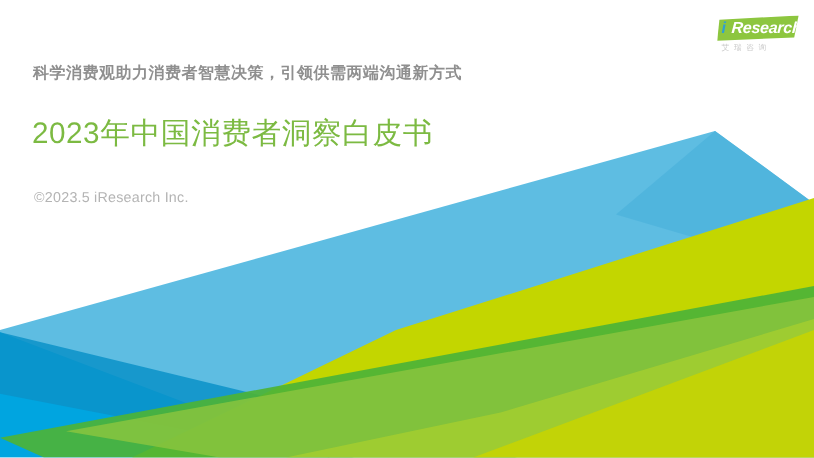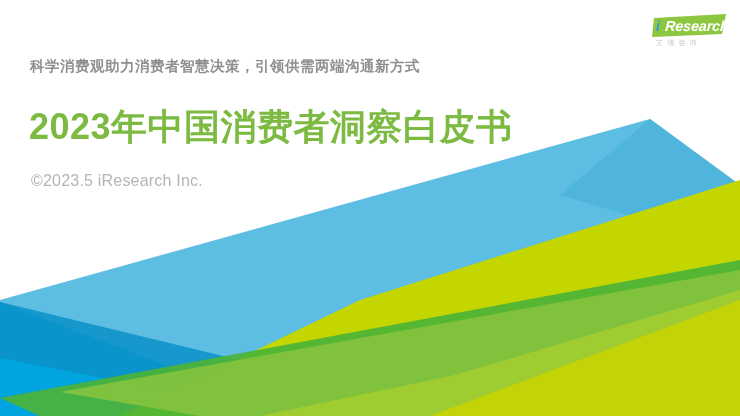--- a/index.html
+++ b/index.html
@@ -33,31 +33,31 @@
     left:30px;top:57px;
     font-size:14.5px;
     letter-spacing:.5px;
     color:#8f8f8f;
     white-space:nowrap;
     font-weight:700;
   }
   #main-title{
     position:absolute;
     left:29px;top:83px;
-    font-size:36px;
+    font-size:27px;
     line-height:40px;
-    font-weight:bold;
+    font-weight:normal;
     color:#7cba42;
     letter-spacing:.5px;
     white-space:nowrap;
   }
   #copyright{
     position:absolute;
     left:31px;top:172px;
-    font-size:16px;
+    font-size:13px;
     color:#b4b4b4;
     letter-spacing:.2px;
     white-space:nowrap;
   }
 
   
   #logo{
     position:absolute;
     left:652px;top:14px;
     width:78px;height:40px;

